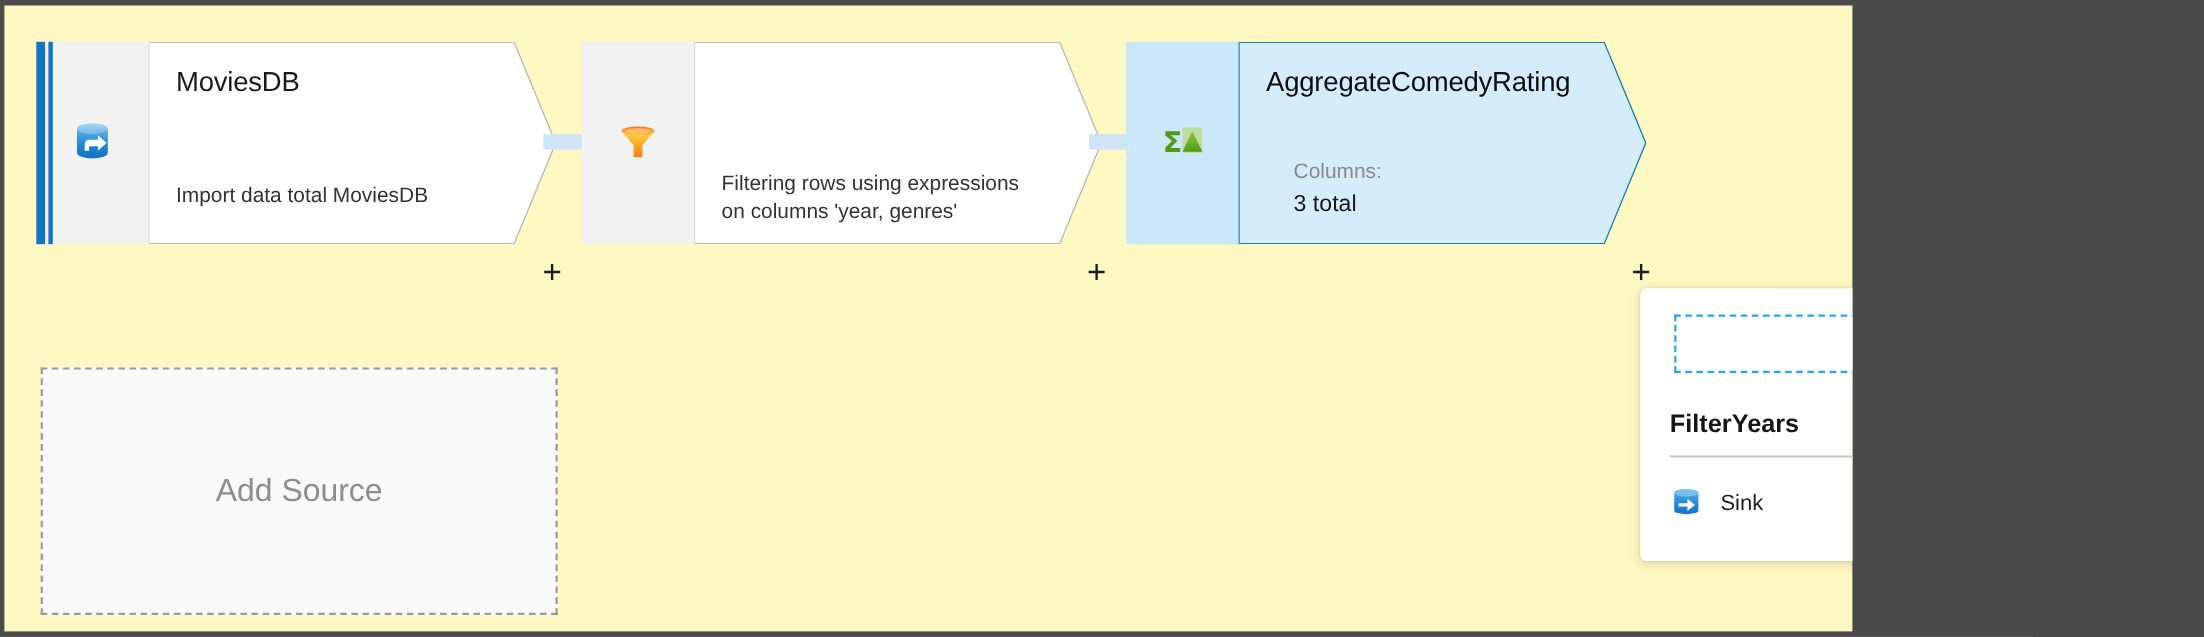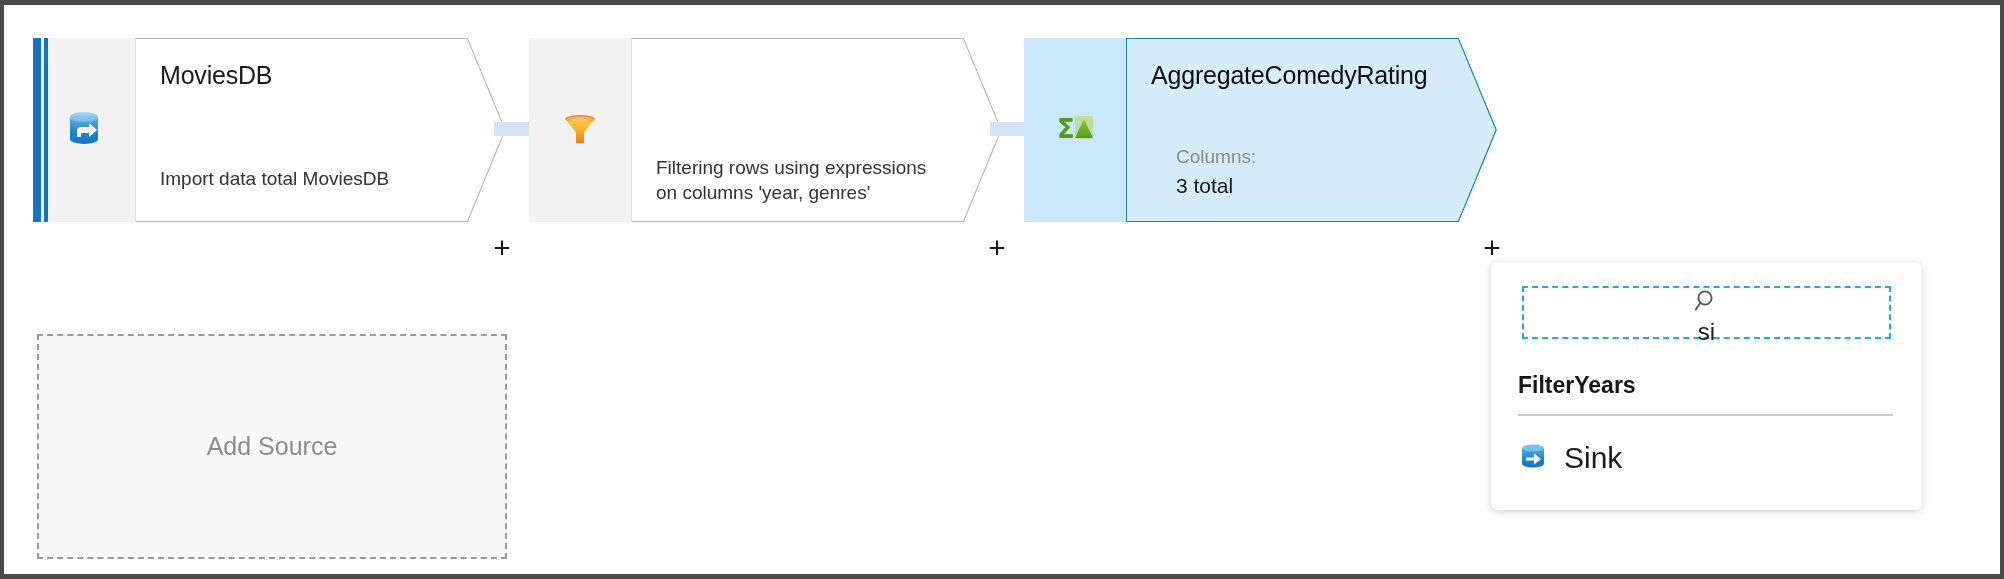--- a/index.html
+++ b/index.html
@@ -3,22 +3,22 @@
 <meta charset="utf-8">
 <style>
   html,body{margin:0;padding:0;}
   body{
     width:2004px;height:579px;overflow:hidden;
     background:#4a4a4a;
     font-family:"Liberation Sans", sans-serif;
     -webkit-font-smoothing:antialiased;
   }
   .canvas{
-    position:absolute;left:4px;top:5px;width:1996px;height:569px;
-    background:#ffffff;
+    position:absolute;left:4px;top:5px;width:1680px;height:569px;
+    background:#fef9c3;
     overflow:hidden;
   }
 
   
   .flow{position:absolute;left:0;top:0;width:100%;height:270px;}
 
   
   .node{position:absolute;top:33px;height:184px;}
   .node .shape{
     position:absolute;inset:0;
@@ -86,21 +86,21 @@
   .ico{display:block;}
 
   
   .add-source{
     position:absolute;left:33px;top:329px;width:470px;height:225px;
     border:2px dashed #9a9a9a;
     box-sizing:border-box;
     display:flex;align-items:center;justify-content:center;
     background:#f9f9f9;
   }
-  .add-source span{font-size:25px;color:#8d8d8d;}
+  .add-source span{font-size:29px;color:#8d8d8d;}
 
   
   .dropdown{
     position:absolute;left:1487px;top:257px;width:431px;height:248px;
     background:#ffffff;border-radius:6px;
     box-shadow:0 2px 10px rgba(0,0,0,0.16), 0 0 2px rgba(0,0,0,0.10);
     box-sizing:border-box;
   }
   .searchbox{
     position:absolute;left:31px;top:24px;width:369px;height:53px;
@@ -112,21 +112,21 @@
   .dd-head{
     position:absolute;left:27px;top:110px;font-size:23px;font-weight:bold;color:#161616;
   }
   .dd-rule{
     position:absolute;left:27px;top:152px;width:375px;height:2px;background:#c9c9c9;
   }
   .dd-item{
     position:absolute;left:27px;top:172px;width:378px;height:48px;
     display:flex;align-items:center;gap:16px;
   }
-  .dd-item .label{font-size:30px;color:#1d1d1d;}
+  .dd-item .label{font-size:20px;color:#1d1d1d;}
 </style>
 </head>
 <body>
 
 <div class="canvas">
 
   <div class="flow">
 
     <div class="node" id="node-source" style="left:29px;width:473px;">
       <div class="shape">

